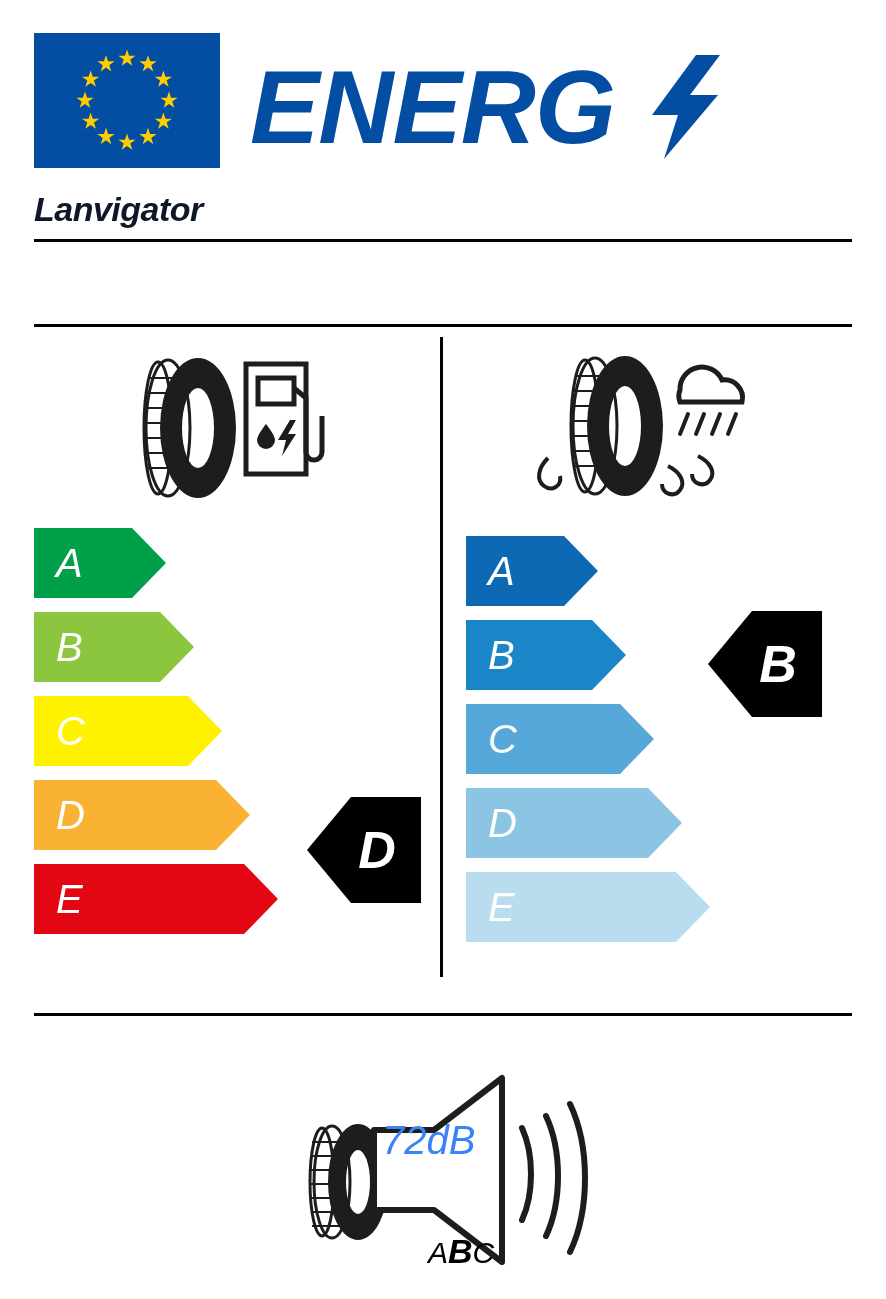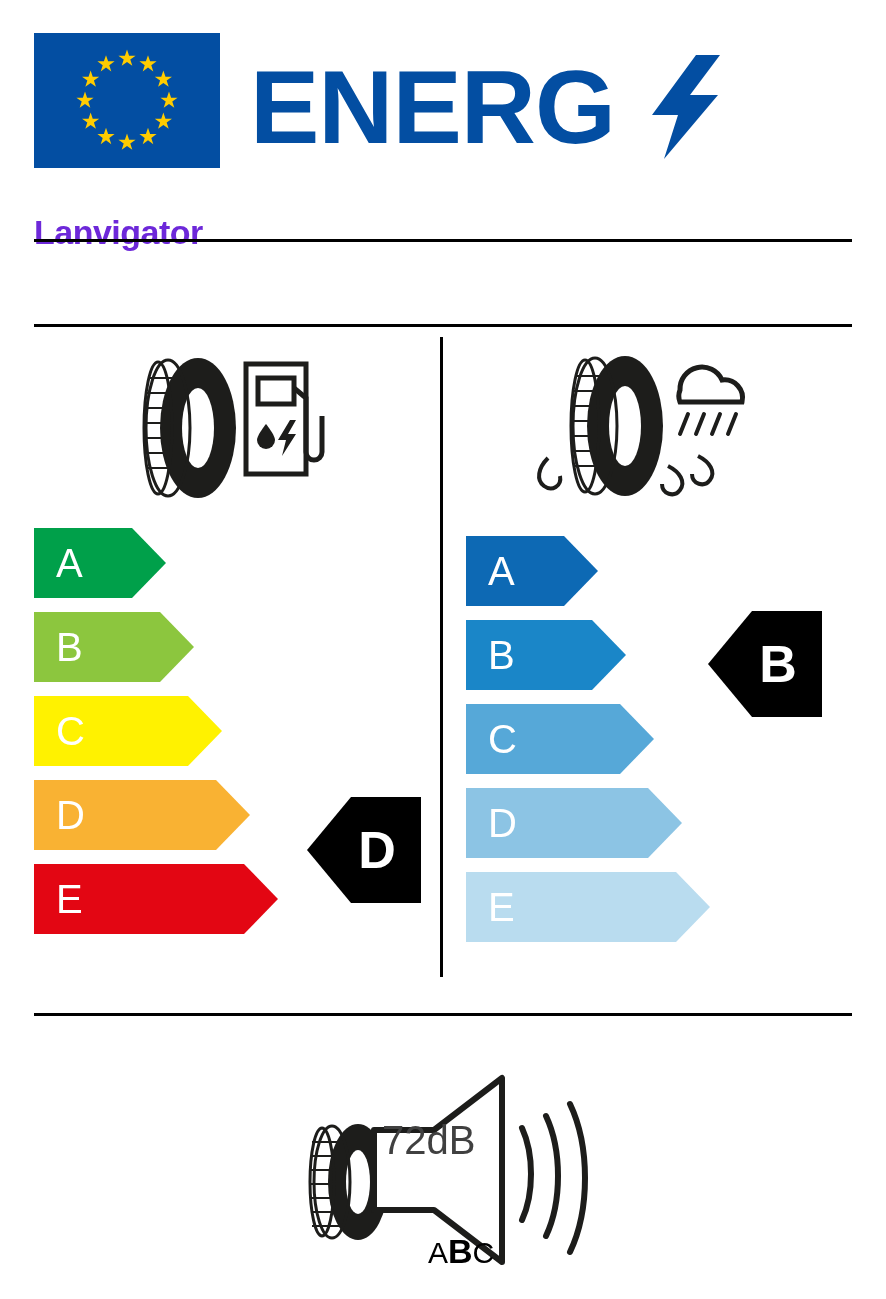--- a/index.html
+++ b/index.html
@@ -12,20 +12,21 @@
     height: 1299px;
     font-family: "Liberation Sans", sans-serif;
     position: relative;
     overflow: hidden;
   }
   .label-root {
     position: absolute;
     left: 0; top: 0;
     width: 810px;
     height: 1299px;
+    font-style: italic;
   }
 
   
   .header {
     position: absolute;
     left: 34px;
     top: 33px;
     width: 818px;
     height: 135px;
   }
@@ -56,23 +57,22 @@
     height: 104px;
   }
 
   
   .brand-name {
     position: absolute;
     left: 34px;
     top: 190px;
     font-size: 34px;
     font-weight: bold;
-    color: #6d28d9;
+    color: #0f172a;
     letter-spacing: -0.5px;
-    margin-top: 23px;
   }
   .rule {
     position: absolute;
     background: #000;
     height: 3px;
   }
   .rule-under-brand {
     left: 34px;
     top: 239px;
     width: 818px;
@@ -149,21 +149,21 @@
     left: 270px;
     top: 1040px;
     width: 360px;
     height: 240px;
   }
   .noise-db {
     position: absolute;
     left: 112px;
     top: 78px;
     font-size: 40px;
-    color: #404040;
+    color: #3b82f6;
     font-family: "Liberation Sans", sans-serif;
   }
   .noise-classes {
     position: absolute;
     left: 142px;
     top: 192px;
     font-size: 30px;
     color: #000;
     font-family: "Liberation Sans", sans-serif;
     margin-left: 16px;

